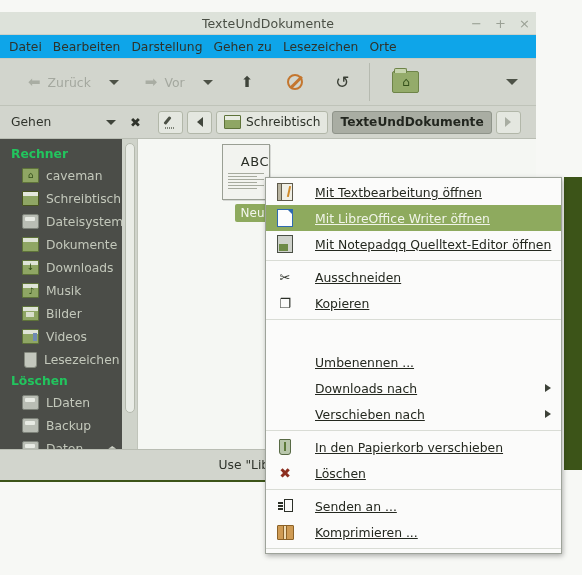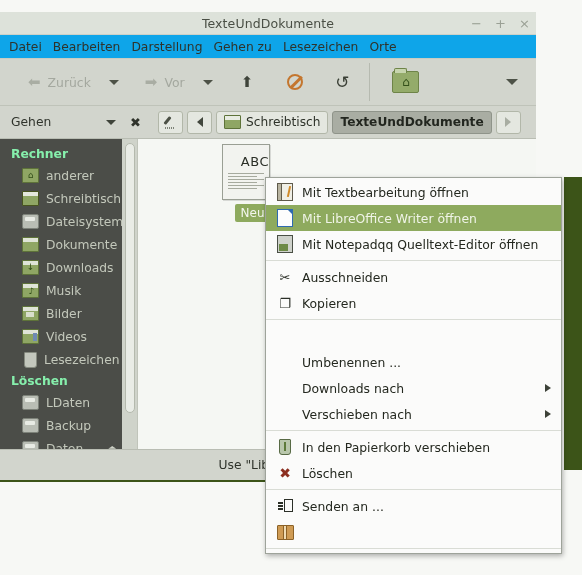--- a/index.html
+++ b/index.html
@@ -114,21 +114,21 @@
 
   
   .body-split{display:flex;height:310px;}
   .sidebar{
     width:137px;background:#4b4d48;position:relative;flex:none;
     overflow:hidden;
   }
   .sb-scroll{position:absolute;right:0;top:0;width:15px;height:100%;background:#cfd3ca;}
   .sb-thumb{position:absolute;left:3px;top:4px;width:10px;height:270px;background:#e9ece6;border:1px solid #b4b9ad;border-radius:5px;box-sizing:border-box;}
   .sb-inner{padding-top:5px;}
-  .sb-group{font-size:12.3px;font-weight:bold;color:#86efac;padding:3px 9px 3px 11px;}
+  .sb-group{font-size:12.3px;font-weight:bold;color:#22c55e;padding:3px 9px 3px 11px;}
   .sb-item{display:flex;align-items:center;height:23px;padding-left:22px;color:#c3c8bb;font-size:12.3px;cursor:default;}
   .sb-item .lbl{margin-left:7px;}
   .eject{margin-left:auto;margin-right:20px;font-size:10px;color:#cdd1c6;}
 
   
   .si{width:15px;height:13px;flex:none;position:relative;}
   .si-folder{background:#8fa664;border:1px solid #5e7339;border-radius:1px;}
   .si-folder:before{content:"";position:absolute;left:0;top:0;right:0;height:4px;background:#dfe4d7;}
   .si-home{background:#8fa664;border:1px solid #5e7339;border-radius:1px;}
   .si-home:after{content:"⌂";position:absolute;left:50%;top:48%;transform:translate(-50%,-50%);font-size:9px;color:#2f4a16;}
@@ -172,21 +172,21 @@
     box-shadow:1px 2px 5px rgba(0,0,0,.3);
     padding:1px 0;box-sizing:border-box;z-index:50;
   }
   .ctxrow{
     height:26px;display:flex;align-items:center;padding-left:9px;
     font-size:12.4px;color:#24281f;cursor:default;position:relative;
     box-sizing:border-box;
   }
   .ctxrow.hl{background:#8eaa5e;color:#f0f4e8;}
   .ctxrow .ic{width:20px;flex:none;display:flex;align-items:center;justify-content:center;height:18px;}
-  .ctxrow .txt{margin-left:7px;}
+  .ctxrow .txt{margin-left:20px;text-decoration:underline;}
   .ctxsep{height:1px;background:#d9dcd5;margin:3px 0;}
   .submark{position:absolute;right:10px;width:0;height:0;border-top:4.5px solid transparent;border-bottom:4.5px solid transparent;border-left:6px solid #3d4238;}
 
   
   .ic-notepad{width:14px;height:16px;background:#f0efe6;border:1px solid #5f5a4b;position:relative;}
   .ic-notepad:before{content:"";position:absolute;left:0;top:0;bottom:0;width:3px;background:#b9b4a1;border-right:1px solid #5f5a4b;}
   .ic-notepad:after{content:"";position:absolute;right:2px;top:2px;width:2px;height:11px;background:#d08a2a;transform:rotate(12deg);}
   .ic-writer{width:14px;height:16px;background:#fdfdfd;border:1.6px solid #2f6ab0;position:relative;}
   .ic-writer:after{content:"";position:absolute;right:-1px;top:-1px;border-top:6px solid #2f6ab0;border-left:6px solid transparent;}
   .ic-notepadqq{width:14px;height:16px;background:#cfd2cb;border:1px solid #4a4f45;position:relative;}
@@ -302,21 +302,21 @@
 
     <div class="body-split">
 
       <div class="sidebar">
         <div class="sb-inner">
 
           <div class="sb-group">Rechner</div>
 
           <div class="sb-item">
             <span class="si si-home"></span>
-            <span class="lbl">anderer</span>
+            <span class="lbl">caveman</span>
           </div>
           <div class="sb-item">
             <span class="si si-desktop"></span>
             <span class="lbl">Schreibtisch</span>
           </div>
           <div class="sb-item">
             <span class="si si-disk"></span>
             <span class="lbl">Dateisystem</span>
           </div>
           <div class="sb-item">
@@ -475,19 +475,20 @@
       <span class="ic">
           <span class="ic-send"></span>
         </span>
       <span class="txt">Senden an ...</span>
     </div>
 
     <div class="ctxrow">
       <span class="ic">
           <span class="ic-zip"></span>
         </span>
+      <span class="txt">Komprimieren ...</span>
     </div>
 
     <div class="ctxsep"></div>
 
   </div>
 
 </div>
 
 </body></html>

